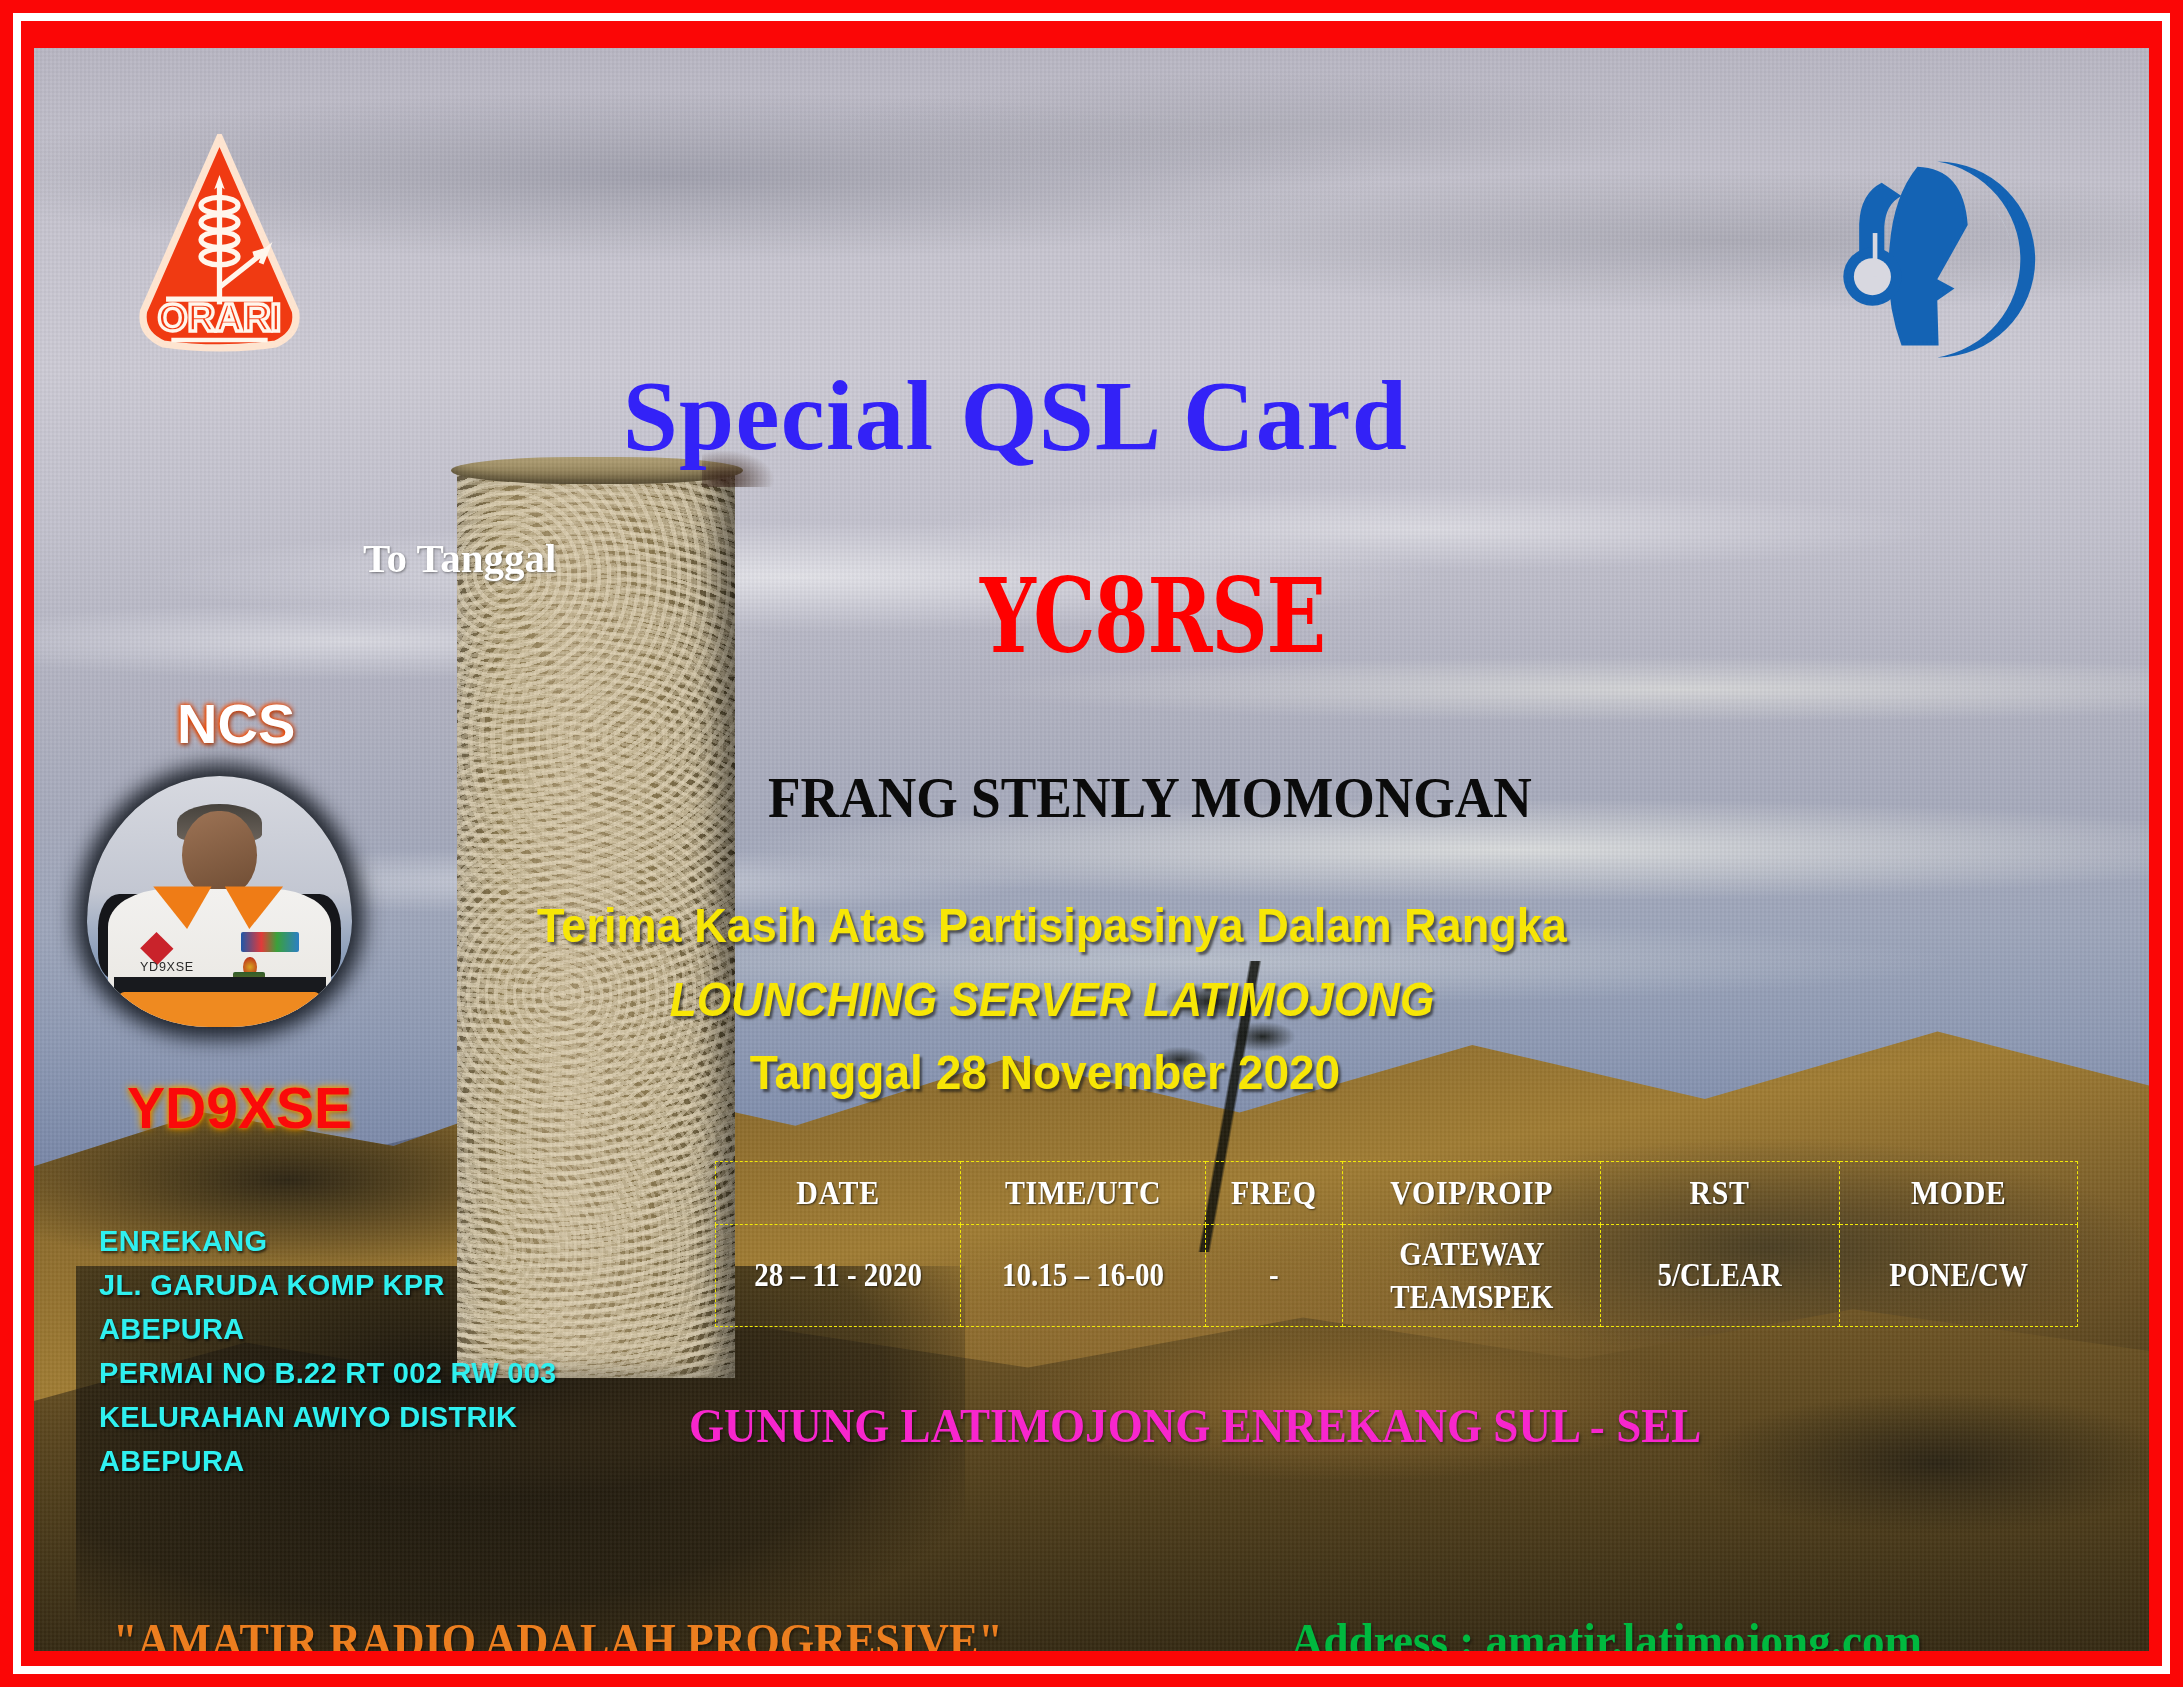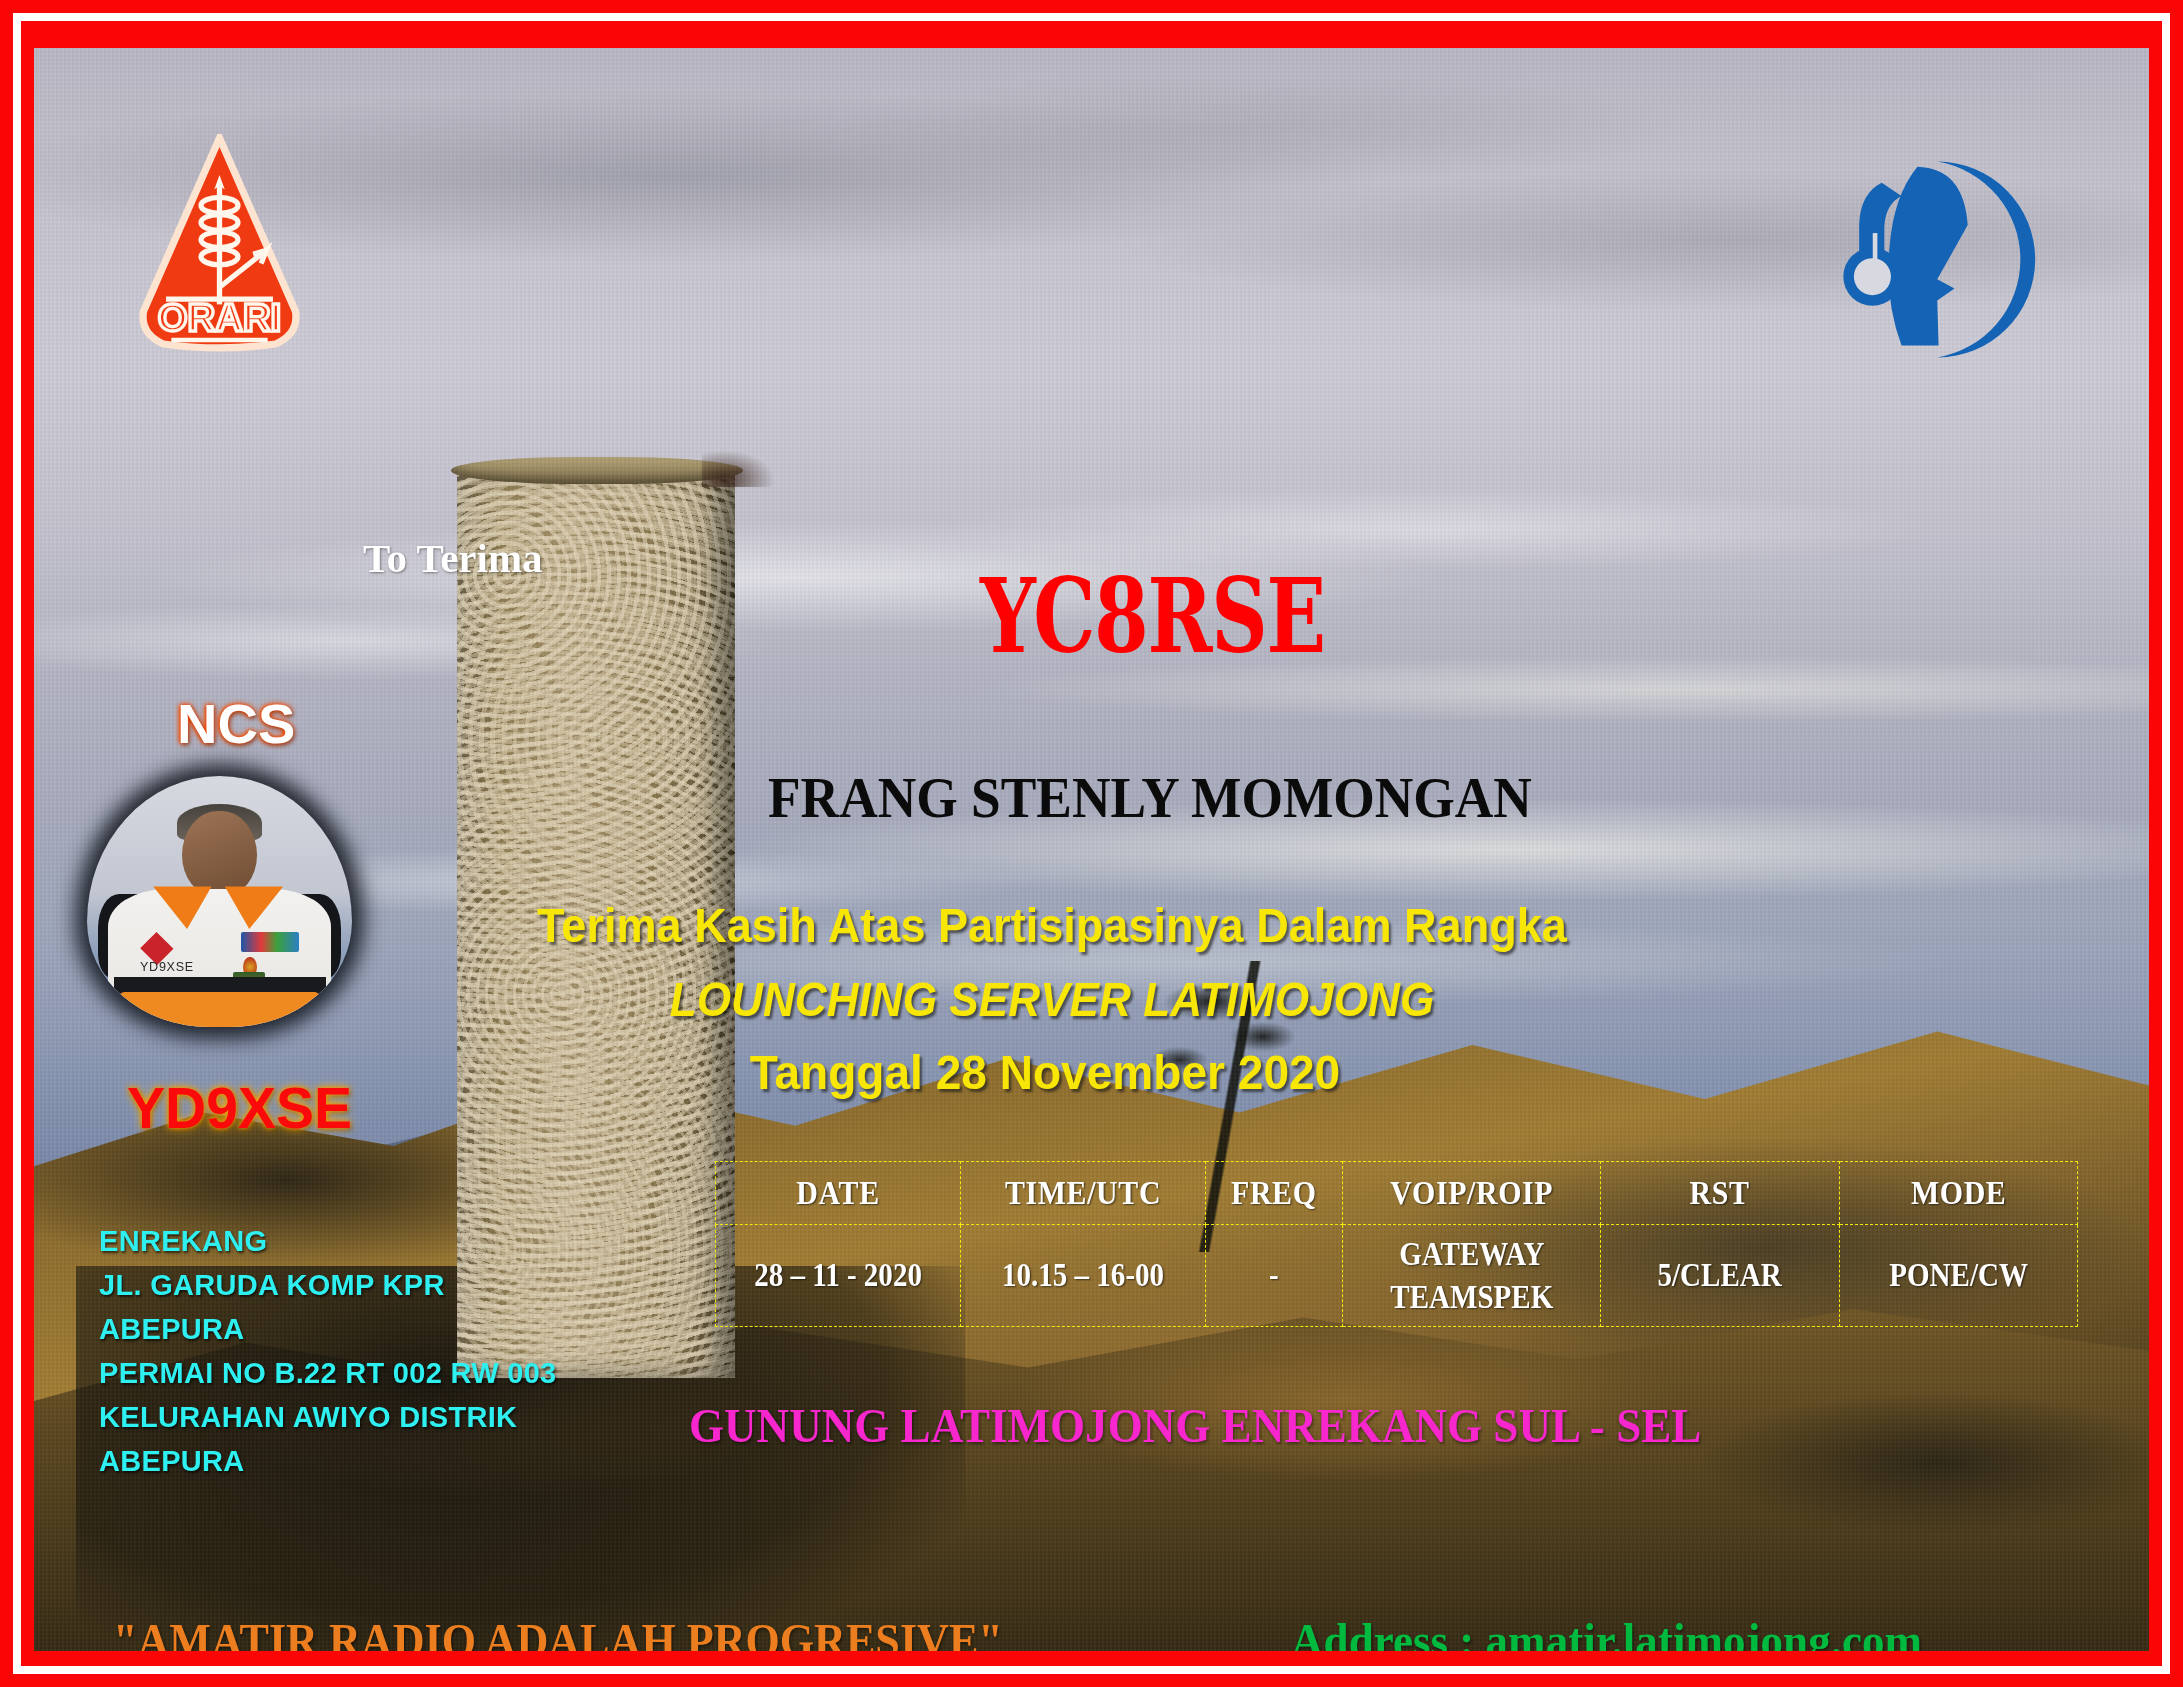--- a/index.html
+++ b/index.html
@@ -264,22 +264,23 @@
       <div id="p-collarR"></div>
       <div id="p-patch1"></div>
       <div id="p-patch2"></div>
       <div id="p-lanyard"></div>
       <div id="p-badge"></div>
       <div id="p-belt"></div>
       <div id="p-sash"></div>
       <div id="p-callsign">YD9XSE</div>
     </div>
 
-
-    <div class="t" id="to-station">To Terima</div>
+    <div class="t" id="qsl-card">Special QSL Card</div>
+
+    <div class="t" id="to-station">To Tanggal</div>
     <div class="t" id="callsign-main">YC8RSE</div>
     <div class="t" id="op-name">FRANG STENLY MOMONGAN</div>
 
     <div class="t yline" id="thanks1">Terima Kasih Atas Partisipasinya Dalam Rangka</div>
     <div class="t yline" id="thanks2">LOUNCHING SERVER LATIMOJONG</div>
     <div class="t yline" id="thanks3">Tanggal  28  November  2020</div>
 
     <div class="t" id="ncs">NCS</div>
     <div class="t" id="yd9xse">YD9XSE</div>
 

